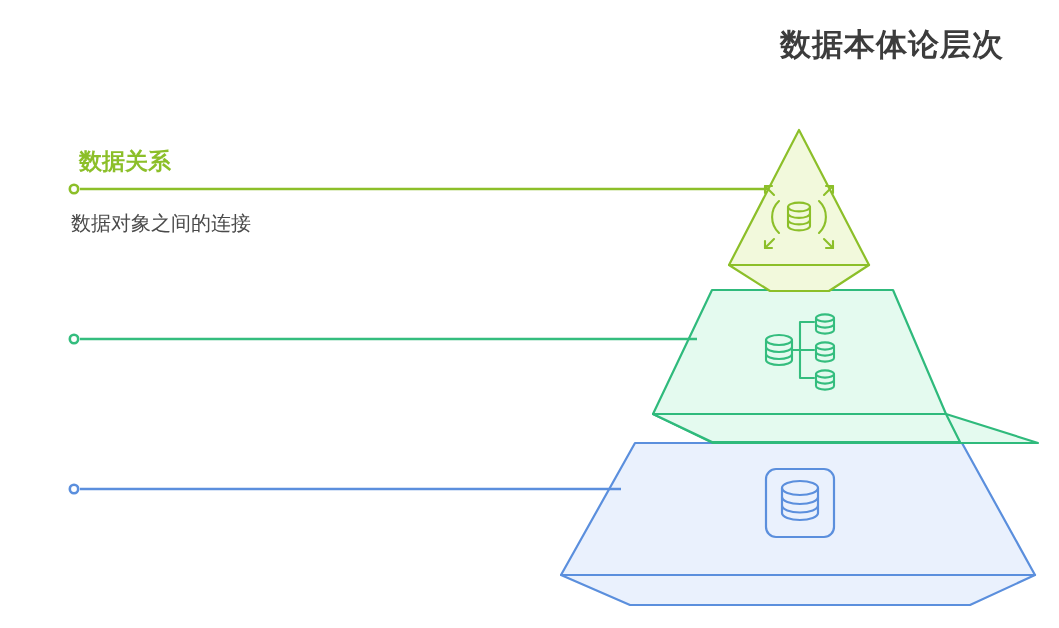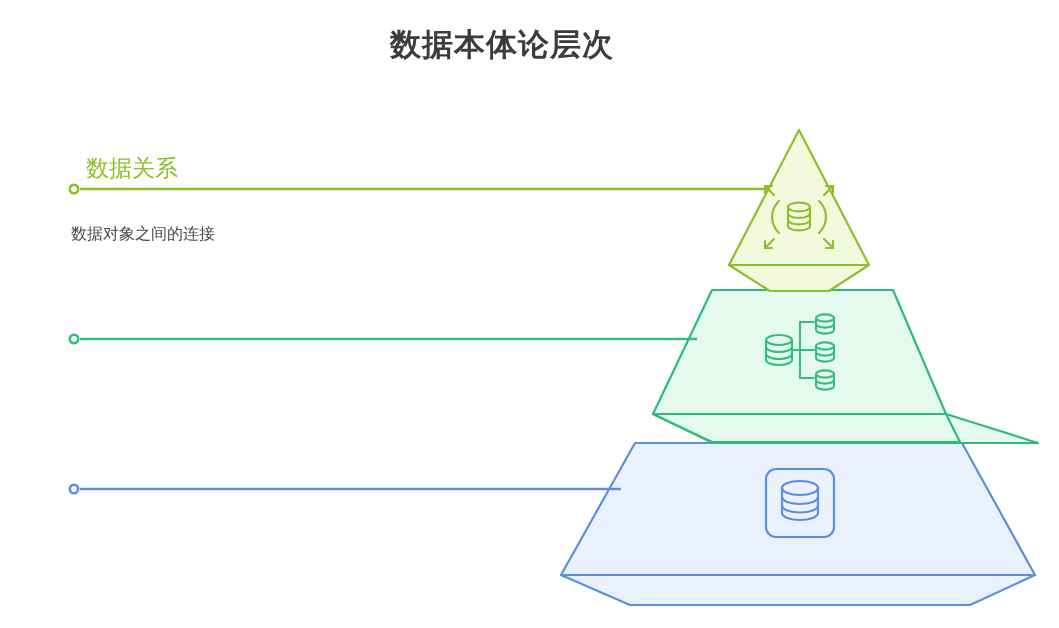--- a/index.html
+++ b/index.html
@@ -18,40 +18,40 @@
     position: absolute;
     inset: 0;
     width: 1059px;
     height: 628px;
   }
   .page-title {
     position: absolute;
     left: 0;
     top: 26px;
     width: 1004px;
-    text-align: center;
+    text-align: right;
     font-size: 31px;
     font-weight: bold;
     color: #3c3c3c;
     letter-spacing: 1px;
     line-height: 1.2;
   }
   .legend-block {
     position: absolute;
     left: 71px;
   }
   .legend-title {
     font-size: 23px;
-    font-weight: normal;
+    font-weight: bold;
     line-height: 1.25;
-    margin: 15px;
+    margin: 8px;
     white-space: nowrap;
   }
   .legend-desc {
-    font-size: 16px;
+    font-size: 20px;
     color: #4a4a4a;
     margin: 0;
     white-space: nowrap;
     line-height: 1.3;
   }
   .legend-spacer-line {
     height: 26px;
   }
   svg { display: block; }
 </style>

